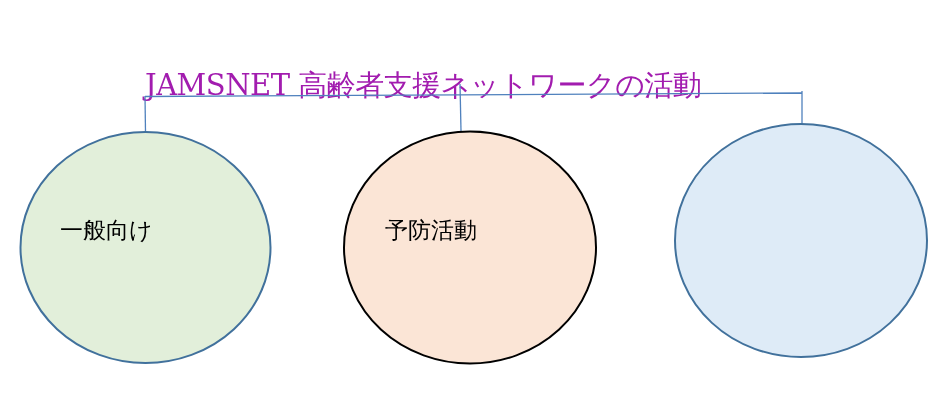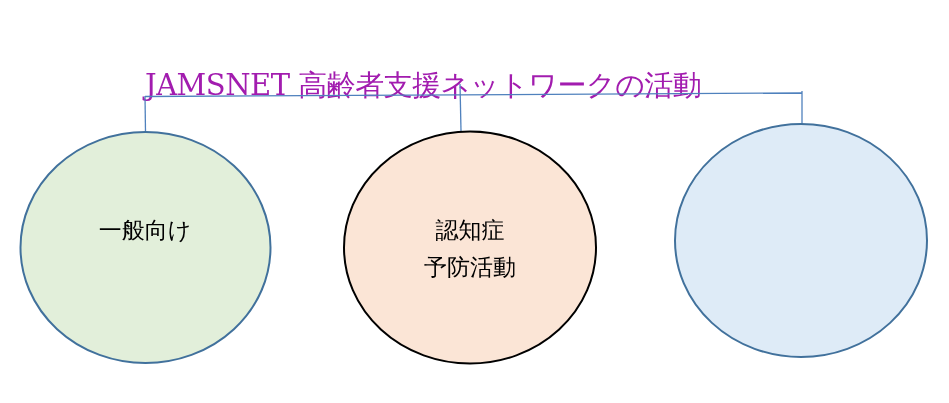--- a/index.html
+++ b/index.html
@@ -6,21 +6,21 @@
   body { width: 949px; height: 403px; position: relative; overflow: hidden; }
   .title {
     position: absolute; left: 145px; top: 16px; width: 620px; height: 44px;
     font-family: "DejaVu Serif", "Liberation Serif", serif;
     font-size: 29px; line-height: 44px; color: #a21caf; white-space: nowrap;
     letter-spacing: -0.5px;
     margin-top: 47px;
   }
   svg.diagram { position: absolute; left: 0; top: 0; }
   .node-label {
-    position: absolute; text-align: center;
+    position: absolute; 
     font-family: "DejaVu Serif", "Liberation Serif", serif;
     font-size: 23px; line-height: 37px; color: #000;
   }
 </style>
 </head>
 <body>
 
 <div class="title">JAMSNET 高齢者支援ネットワークの活動</div>
 
 <svg class="diagram" width="949" height="403">
@@ -35,18 +35,17 @@
   <ellipse cx="145.5" cy="247.5" rx="125" ry="115.5" fill="#e2efda" stroke="#41719c" stroke-width="2"></ellipse>
   <ellipse cx="470" cy="247.5" rx="126" ry="116" fill="#fbe5d6" stroke="#000000" stroke-width="2"></ellipse>
   <ellipse cx="801" cy="240.5" rx="126" ry="116.5" fill="#deebf7" stroke="#41719c" stroke-width="2"></ellipse>
 </svg>
 
 <div class="node-label" style="left:60px; top:212px; width:170px;">
   <div>一般向け</div>
 </div>
 
 <div class="node-label" style="left:385px; top:212px; width:170px;">
-  <div>認知症</div>
   <div>予防活動</div>
 </div>
 
 <div class="node-label" style="left:717px; top:204px; width:170px;">
 </div>
 
 </body></html>

